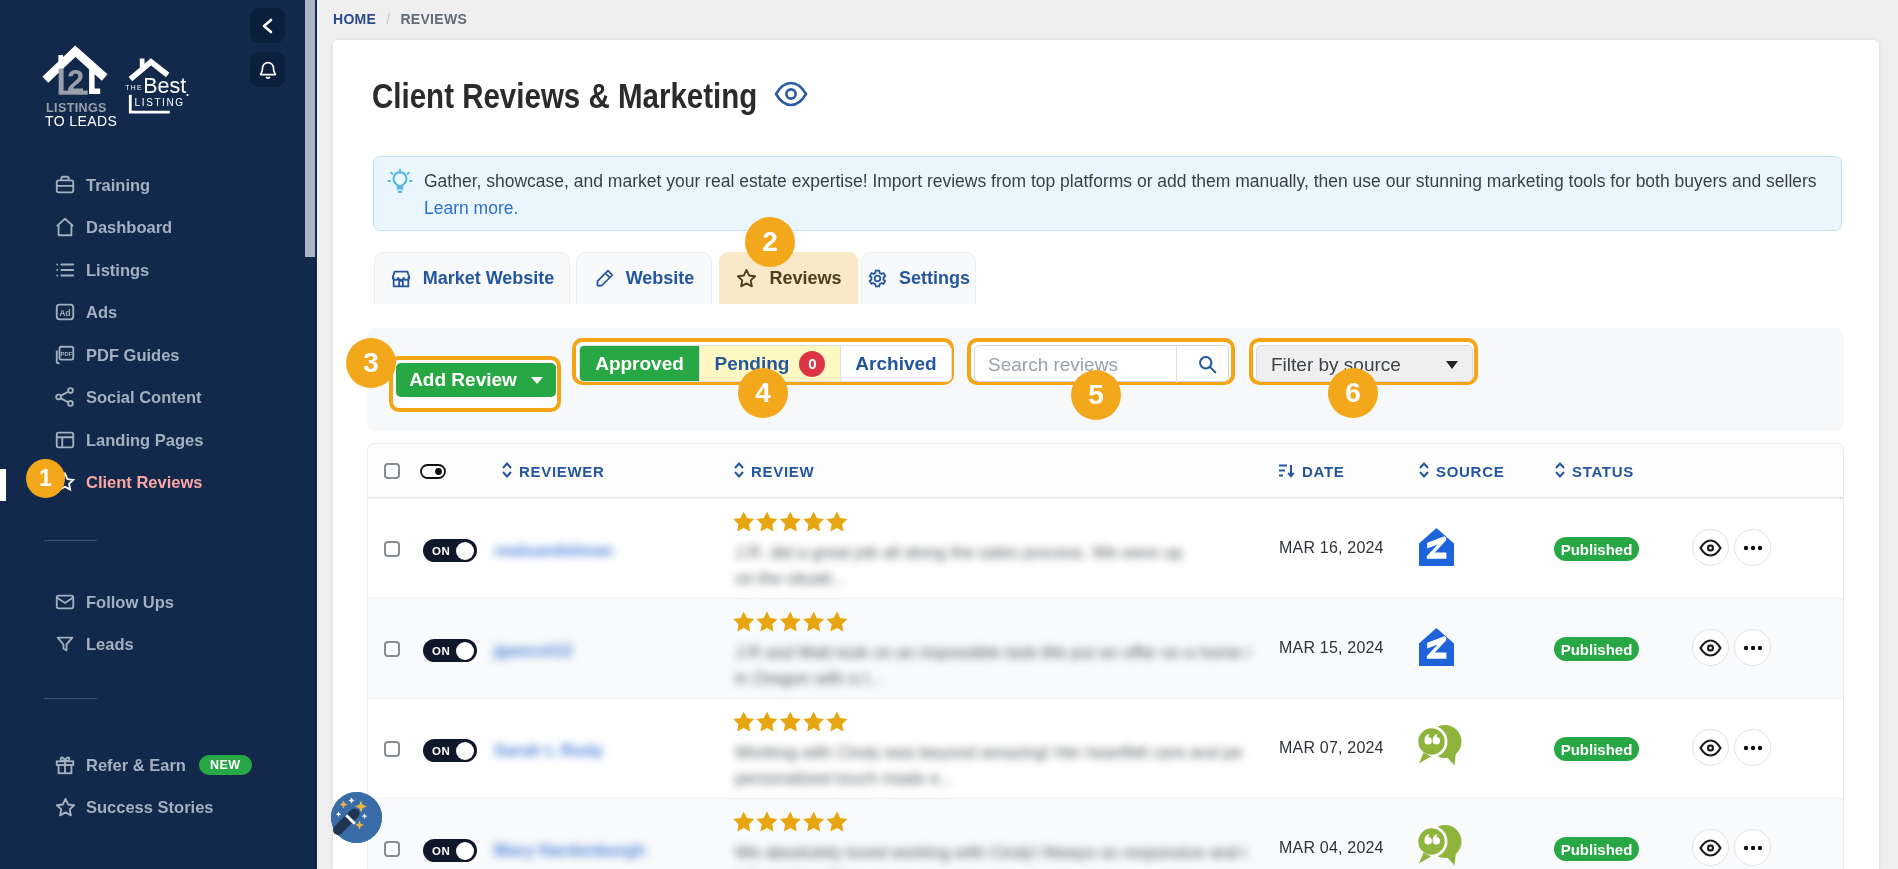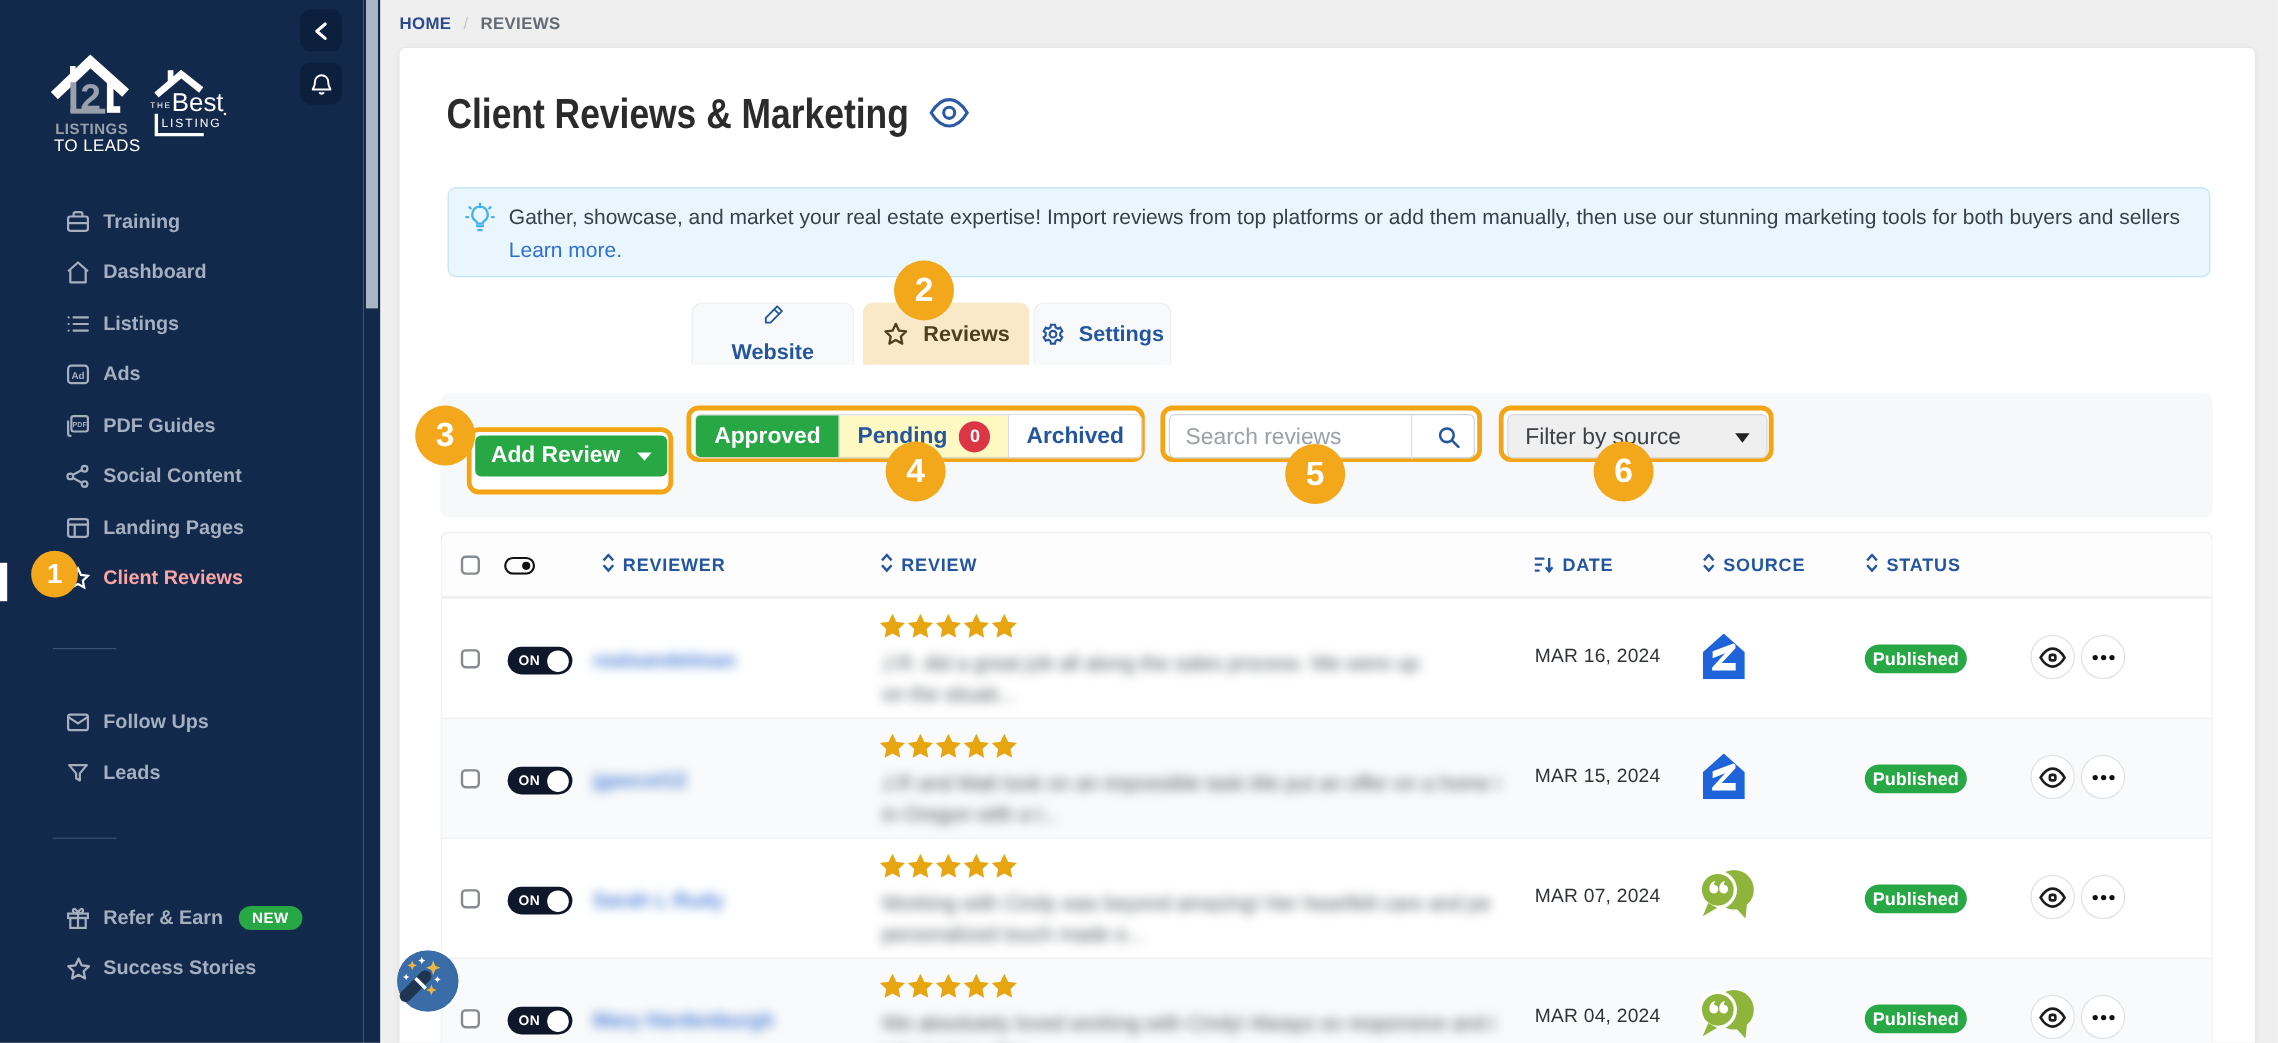--- a/index.html
+++ b/index.html
@@ -227,21 +227,27 @@
           <path d="M2 13 C7 4.5 12 2 17 2 C22 2 27 4.5 32 13 C27 21.5 22 24 17 24 C12 24 7 21.5 2 13 Z" fill="none" stroke="#2b5aa6" stroke-width="2.6"></path>
           <circle cx="17" cy="13" r="4.6" fill="none" stroke="#2b5aa6" stroke-width="2.6"></circle>
         </svg></div>
     <div id="alert">
       <div class="bulb"><svg width="26" height="26" viewBox="0 0 24 24" fill="none" stroke="#49b2e8" stroke-width="1.8">
             <path d="M9 18 h6 M10 21 h4 M12 3 a6 6 0 0 1 3.5 10.8 c-.9.7-1.5 1.4-1.5 2.2 h-4 c0-.8-.6-1.5-1.5-2.2 A6 6 0 0 1 12 3z"></path>
             <path d="M12 0.5 v1.2 M4 3.5 l.9.9 M20 3.5 l-.9.9 M1.5 11 h1.3 M21.2 11 h1.3" stroke-linecap="round"></path>
           </svg></div>
       <div class="txt">Gather, showcase, and market your real estate expertise! Import reviews from top platforms or add them manually, then use our stunning marketing tools for both buyers and sellers<br><a href="#">Learn more.</a></div>
     </div>
-    <div class="tab" style="left:243px;width:136px;flex-direction:column;">
+    <div class="tab" style="left:41px;width:196px;">
+      <svg width="22" height="22" viewBox="0 0 24 24" fill="none" stroke="#2456a0" stroke-width="2">
+          <path d="M4 10 V20 h16 V10 M3 10 L5 4 h14 l2 6 c0 1.6-1.3 3-3 3 s-3-1.4-3-3 c0 1.6-1.3 3-3 3 s-3-1.4-3-3 c0 1.6-1.3 3-3 3 s-3-1.4-3-3z M10 20 v-6 h4 v6"></path>
+        </svg>
+      <span>Market Website</span>
+      </div>
+    <div class="tab" style="left:243px;width:136px;">
       <svg width="21" height="21" viewBox="0 0 24 24" fill="none" stroke="#2456a0" stroke-width="2">
           <path d="M16 3 l5 5 L9 20 H4 v-5z M13 6 l5 5" stroke-linejoin="round"></path>
         </svg>
       <span>Website</span>
       </div>
     <div class="tab active" style="left:386px;width:139px;">
       <svg width="23" height="23" viewBox="0 0 24 24" fill="none" stroke="#4c411c" stroke-width="2">
           <path d="M12 3 l2.7 5.8 6.3.8 -4.6 4.4 1.2 6.2 -5.6-3.1 -5.6 3.1 1.2-6.2 -4.6-4.4 6.3-.8z" stroke-linejoin="round"></path>
         </svg>
       <span>Reviews</span>

